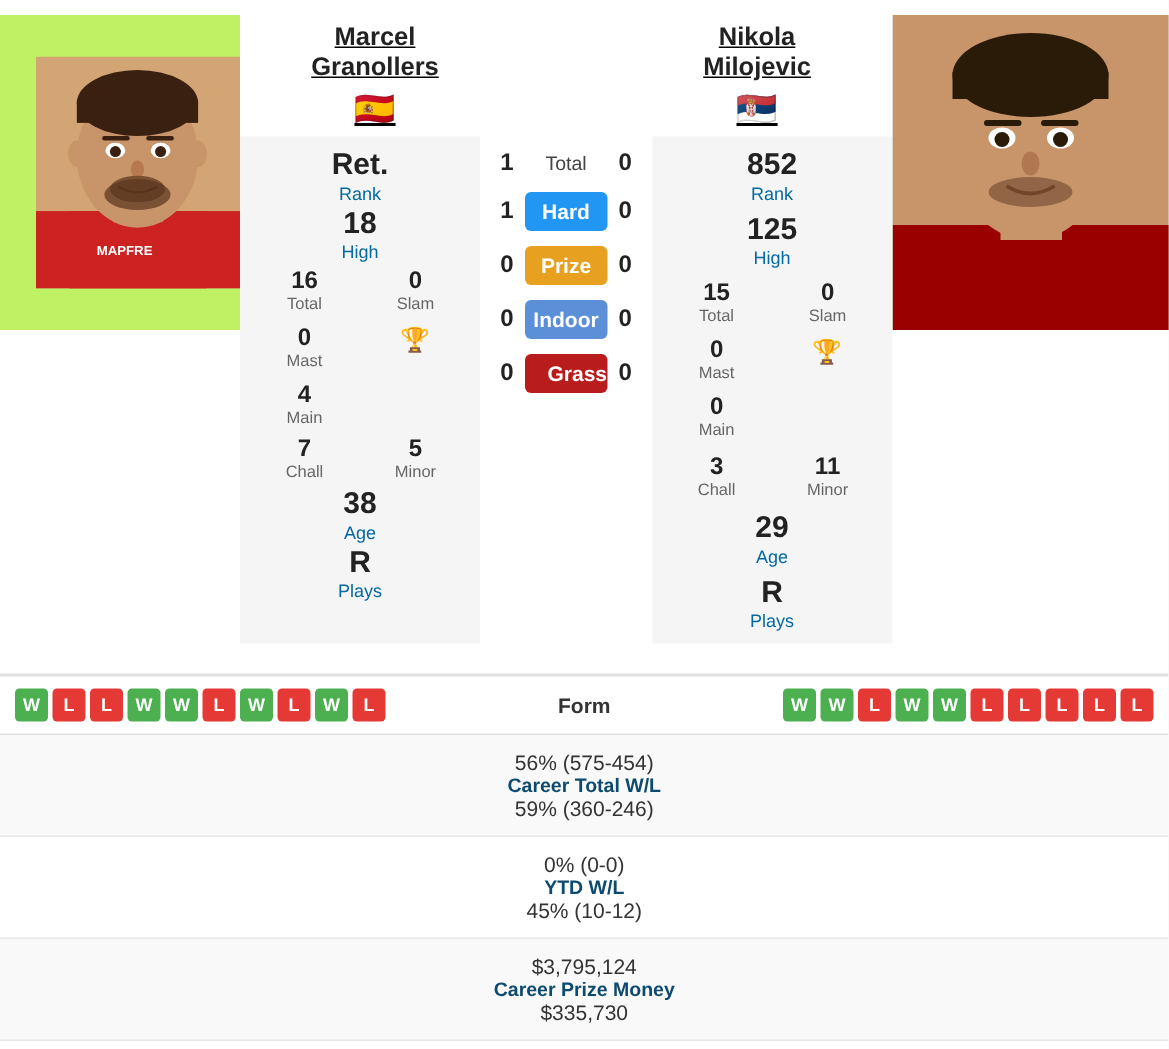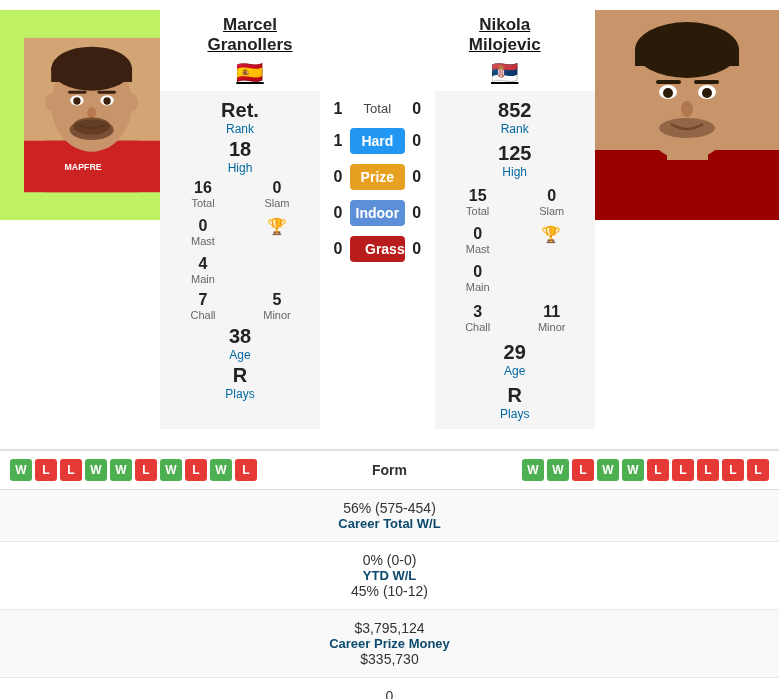--- a/index.html
+++ b/index.html
@@ -561,20 +561,21 @@
         <div class="form-badge badge-l">L</div>
         <div class="form-badge badge-l">L</div>
         <div class="form-badge badge-l">L</div>
         <div class="form-badge badge-l">L</div>
       </div>
     </div>
 
     <div class="stat-row">
       <span class="stat-left-val">56% (575-454)</span>
       <span class="stat-center-label">Career Total W/L</span>
+      <span class="stat-right-val">59% (360-246)</span>
     </div>
 
     <div class="stat-row">
       <span class="stat-left-val">0% (0-0)</span>
       <span class="stat-center-label">YTD W/L</span>
       <span class="stat-right-val">45% (10-12)</span>
     </div>
 
     <div class="stat-row">
       <span class="stat-left-val">$3,795,124</span>

